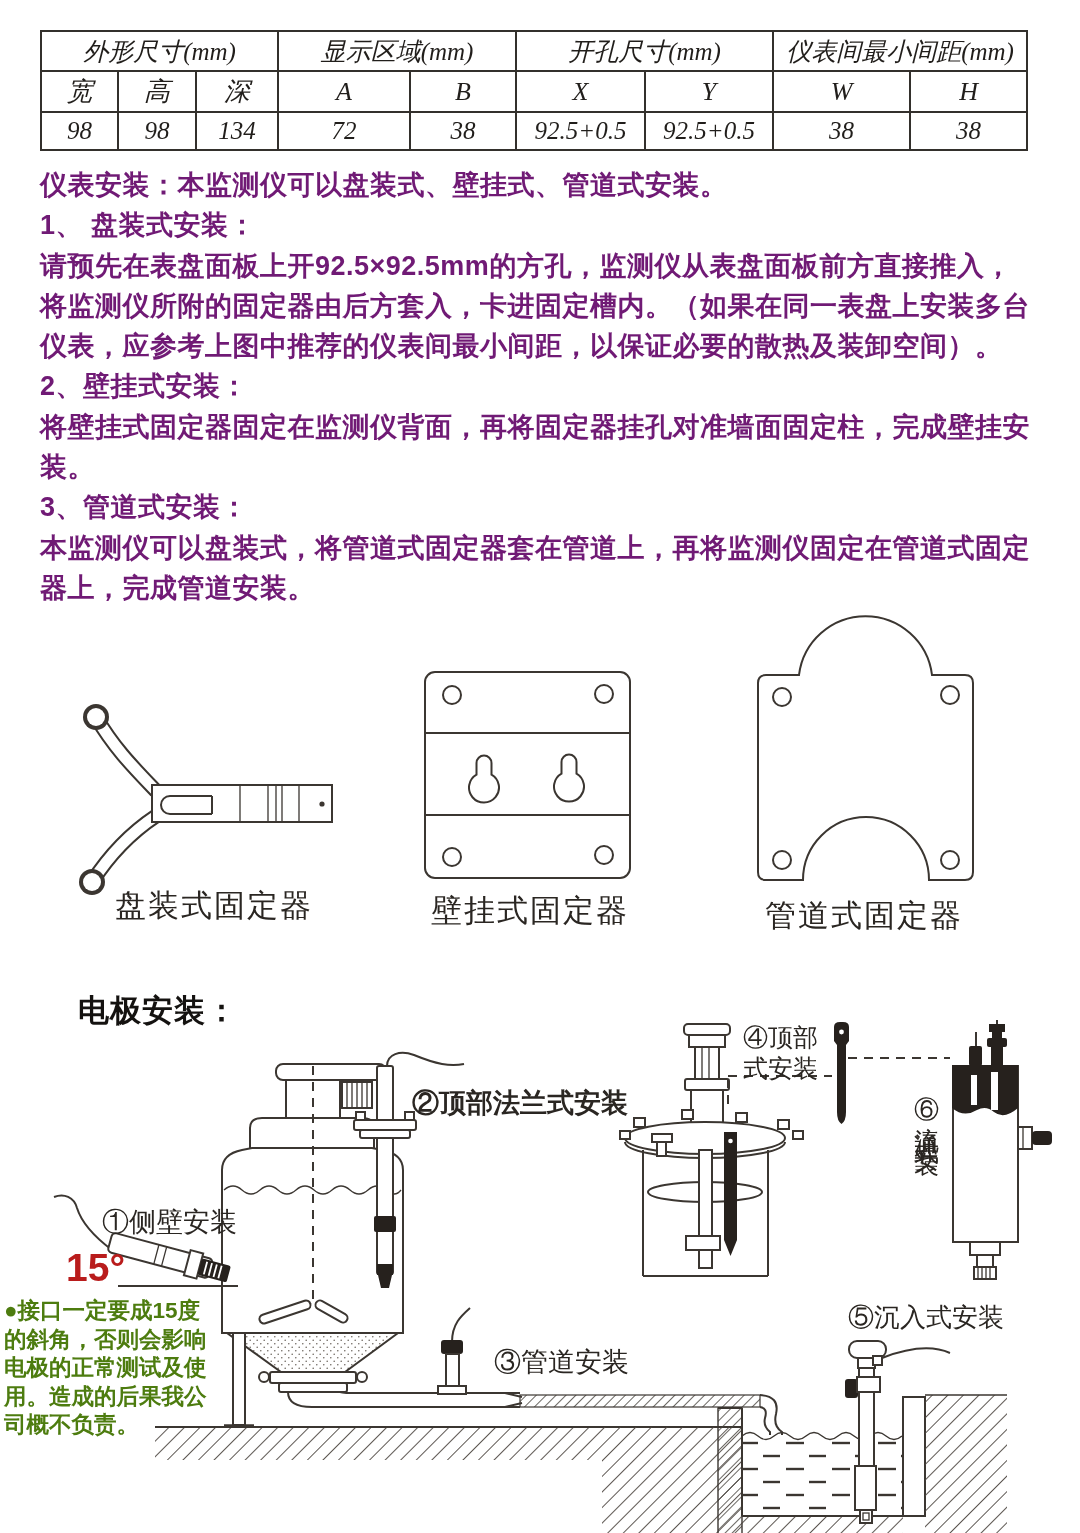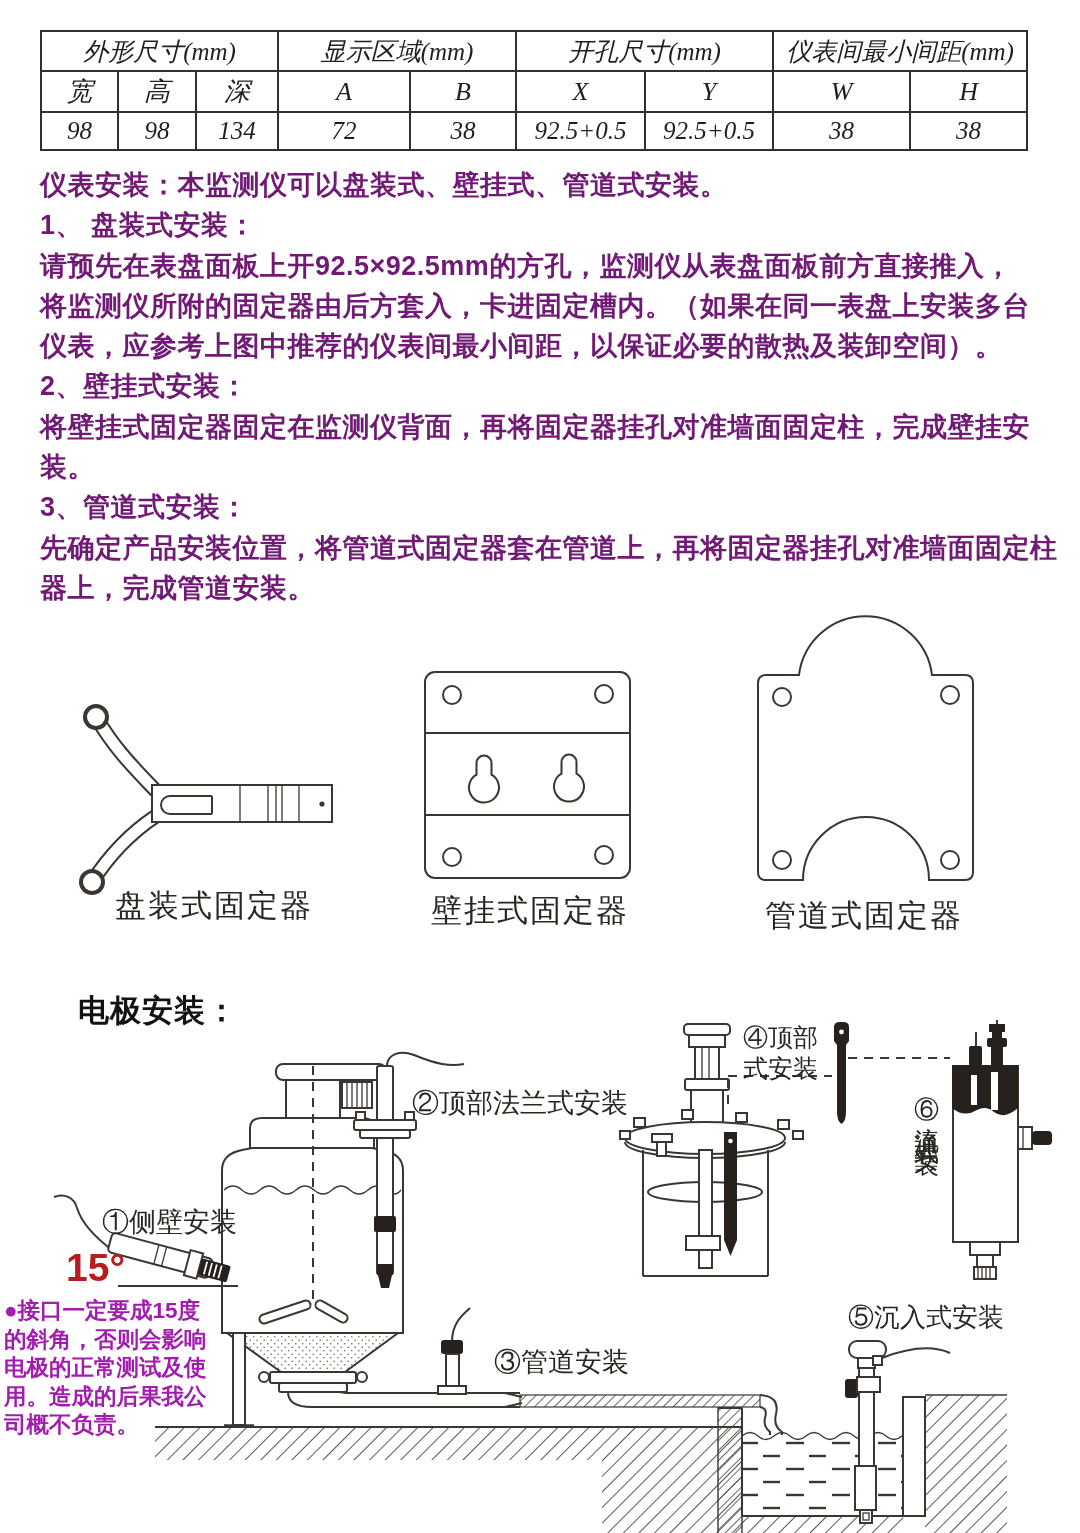--- a/index.html
+++ b/index.html
@@ -25,30 +25,30 @@
   .thin{stroke-width:1.3;}
   .dash{stroke-dasharray:9 7;}
   .caption{position:absolute;font-size:31px;letter-spacing:2px;color:#2a2622;
            font-family:"Liberation Serif",serif;white-space:nowrap;}
   #cap-panel{left:115px;top:885px;}
   #cap-wall{left:431px;top:890px;}
   #cap-pipe{left:765px;top:895px;}
   .heading{position:absolute;left:78px;top:974px;font-size:31px;font-weight:700;
            font-family:"Liberation Sans",sans-serif;color:#141210;letter-spacing:1px;margin-top:16px;}
   .dlabel{position:absolute;font-family:"Liberation Serif",serif;color:#2a2622;white-space:normal;}
-  #lbl2{left:412px;top:1085px;font-size:27px;white-space:nowrap;}
+  #lbl2{left:412px;top:1085px;font-size:27px;white-space:nowrap;font-weight:bold;}
   #lbl4{left:743px;top:1022px;font-size:25px;width:82px;line-height:31px;}
   #lbl6{left:910px;top:1076px;font-size:25px;writing-mode:vertical-rl;letter-spacing:6px;}
   #lbl1{left:102px;top:1204px;font-size:27px;white-space:nowrap;}
   #lbl3{left:483px;top:1344px;font-size:27px;white-space:nowrap;margin-left:11px;}
   #lbl5{left:848px;top:1300px;font-size:26px;white-space:nowrap;}
   #deg15{left:66px;top:1246px;font-size:39px;font-weight:700;
          font-family:"Liberation Sans",sans-serif;color:#b91c1c;position:absolute;}
   .note{position:absolute;left:4px;top:1297px;font-family:"Liberation Sans",sans-serif;
-        font-weight:700;font-size:22.5px;line-height:28.6px;color:#a21caf;}
+        font-weight:700;font-size:22.5px;line-height:28.6px;color:#4d7c0f;}
   .note div{white-space:nowrap;}
 </style>
 </head>
 <body>
 
 <div class="page">
 
   <table class="spec">
     <colgroup>
       <col style="width:77px">
@@ -96,21 +96,21 @@
   <div class="instr">
     <div>仪表安装：本监测仪可以盘装式、壁挂式、管道式安装。</div>
     <div>1、 盘装式安装：</div>
     <div>请预先在表盘面板上开92.5×92.5mm的方孔，监测仪从表盘面板前方直接推入，</div>
     <div>将监测仪所附的固定器由后方套入，卡进固定槽内。（如果在同一表盘上安装多台</div>
     <div>仪表，应参考上图中推荐的仪表间最小间距，以保证必要的散热及装卸空间）。</div>
     <div>2、壁挂式安装：</div>
     <div>将壁挂式固定器固定在监测仪背面，再将固定器挂孔对准墙面固定柱，完成壁挂安</div>
     <div>装。</div>
     <div>3、管道式安装：</div>
-    <div>先确定产品安装位置，将管道式固定器套在管道上，再将固定器挂孔对准墙面固定柱</div>
+    <div>本监测仪可以盘装式，将管道式固定器套在管道上，再将监测仪固定在管道式固定</div>
     <div>器上，完成管道安装。</div>
   </div>
 
   <svg class="figsvg" width="1080" height="340" viewBox="0 0 1080 340">
 
     <g>
       <path d="M96,117 C114,148 134,168 156,191" stroke="#3b3631" stroke-width="15" fill="none"></path>
       <path d="M96,117 C114,148 134,168 156,191" stroke="#ffffff" stroke-width="11" fill="none"></path>
       <path d="M92,282 C110,254 132,232 156,216" stroke="#3b3631" stroke-width="15" fill="none"></path>
       <path d="M92,282 C110,254 132,232 156,216" stroke="#ffffff" stroke-width="11" fill="none"></path>

